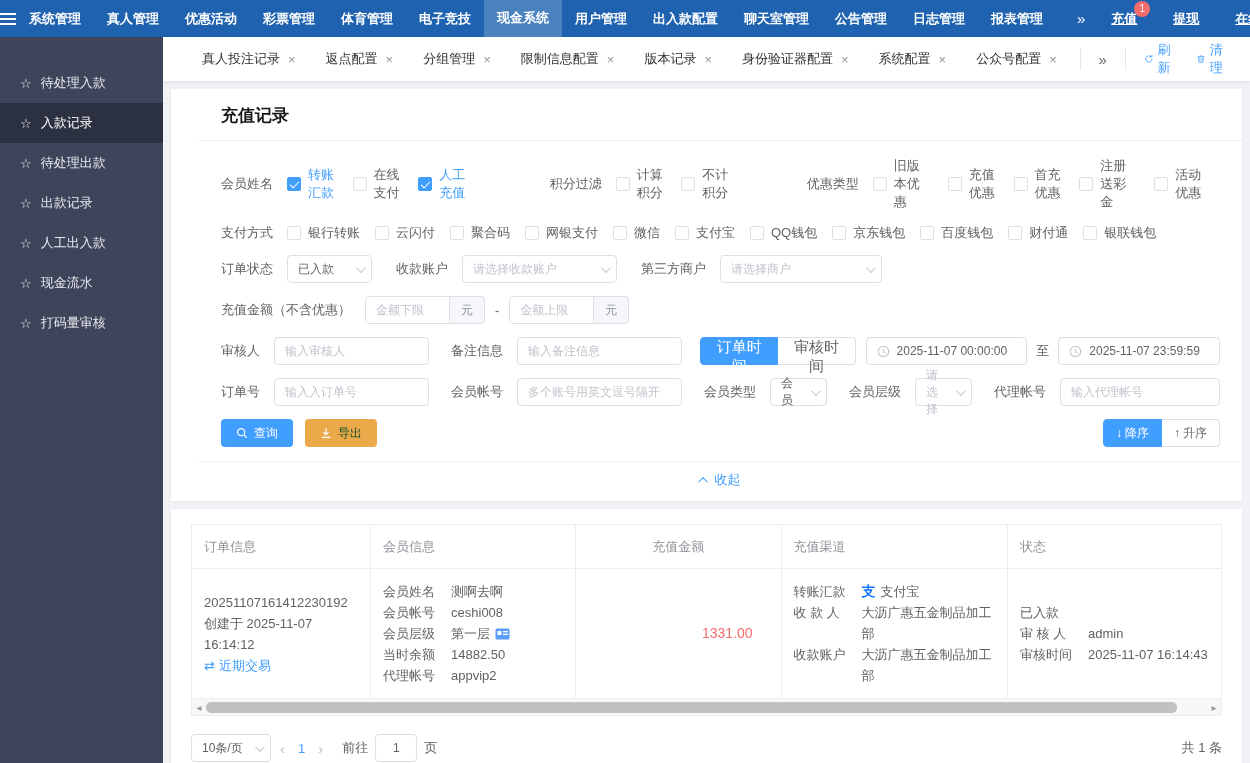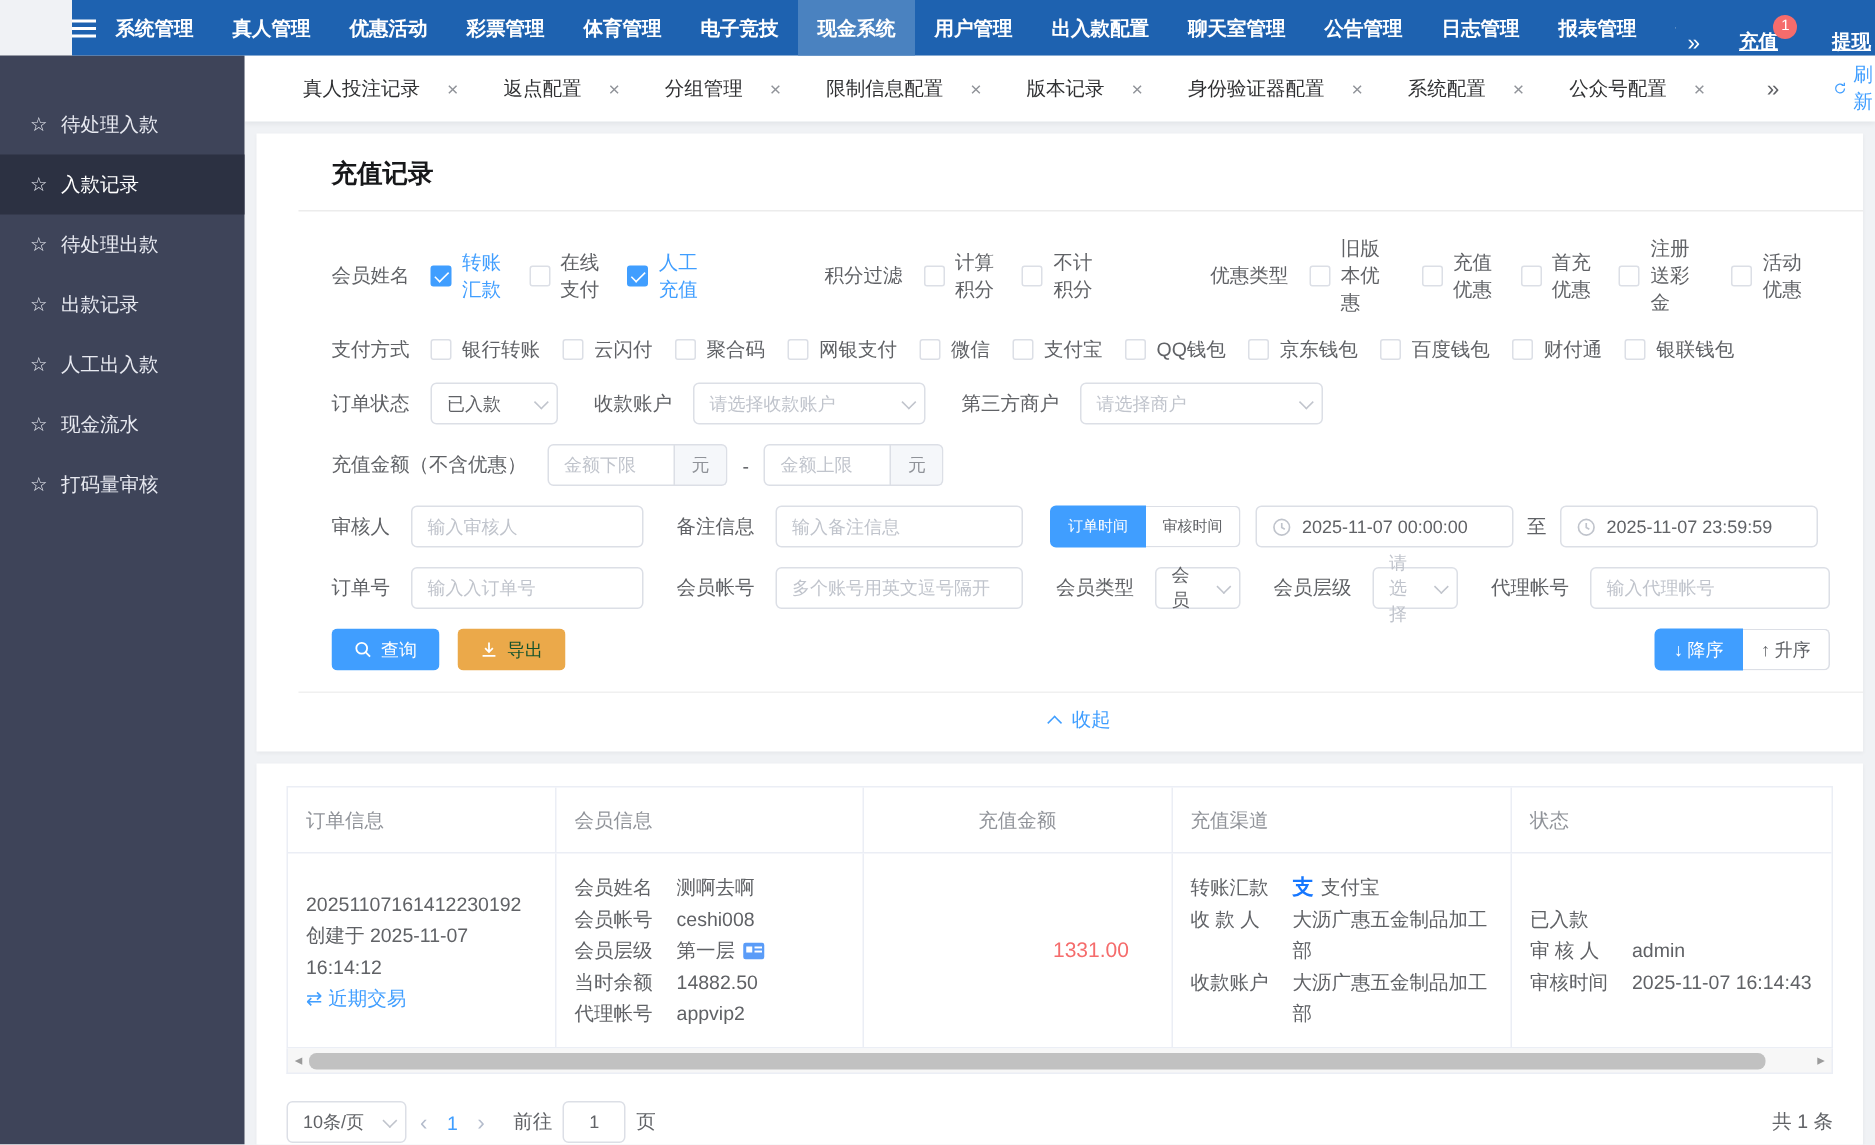--- a/index.html
+++ b/index.html
@@ -1,40 +1,40 @@
 <!DOCTYPE html>
 <html><head>
 <meta charset="utf-8">
 <style>
   * { box-sizing:border-box; margin:0; padding:0; font-family:"Liberation Sans","DejaVu Sans",sans-serif; }
   html,body { width:1250px; height:763px; overflow:hidden; }
   body { background:#f0f2f5; position:relative; font-size:13px; color:#606266; }
 
   
-  .topnav { position:absolute; top:0; left:0; right:0; height:37px; background:#1e62b0; display:flex; align-items:flex-end; color:#fff; z-index:30;margin-left:48px; }
+  .topnav { position:absolute; top:0; left:0; right:0; height:37px; background:#1e62b0; display:flex; align-items:center; color:#fff; z-index:30; }
   .hamburger { width:46px; height:37px; display:flex; flex-direction:column; justify-content:center; align-items:center; gap:3px; cursor:pointer; }
   .hamburger i { width:16px; height:2px; background:#fff; display:block; }
   .nav-item { padding:0 13px; height:37px; line-height:37px; font-size:13px; font-weight:bold; cursor:pointer; white-space:nowrap; }
-  .nav-item.active { background:#4a82c0; }
+  .nav-item.active { background:#4a82c0;font-family:Liberation Mono, monospace; }
   .nav-item.trunc { max-width:46px; overflow:hidden; padding-right:0; }
   .nav-more { padding:0 8px; font-size:15px; cursor:pointer; }
   .nav-right { margin-left:auto; display:flex; align-items:center; }
   .quick { position:relative; margin:0 18px; font-weight:bold; cursor:pointer; white-space:nowrap;text-decoration:underline; }
   .badge { position:absolute; top:-9px; right:-13px; background:#f56c6c; color:#fff; border-radius:9px; min-width:16px; height:16px; font-size:10px; line-height:16px; text-align:center; padding:0 3px; font-weight:normal; }
 
   
   .sidebar { position:absolute; top:37px; left:0; bottom:0; width:163px; background:#3e4459; padding-top:26px; z-index:20; }
   .side-item { height:40px; display:flex; align-items:center; padding-left:20px; color:#e8eaf1; font-size:13px; gap:9px; cursor:pointer; }
   .side-item.active { background:#2c3142; color:#fff; }
   .star-icon { font-size:13px; color:#e8eaf1; }
 
   
   .main { position:absolute; top:37px; left:163px; right:0; bottom:0; overflow:hidden; }
   .tabbar { background:#fff; height:44px; display:flex; align-items:center; box-shadow:0 1px 4px rgba(0,21,41,.08); padding:0 12px 0 24px; position:relative; z-index:5; }
-  .tab { padding:0 15px; font-size:13px; color:#303133; display:flex; gap:18px; align-items:center; cursor:pointer; white-space:nowrap; }
+  .tab { padding:0 15px; font-size:13px; color:#303133; display:flex; gap:8px; align-items:center; cursor:pointer; white-space:nowrap; }
   .tab-x { color:#909399; font-size:13px; cursor:pointer; }
   .tab-divider { width:1px; height:22px; background:#e4e7ed; margin:0 8px; }
   .tab-more { color:#606266; font-size:15px; padding:0 10px; cursor:pointer; }
   .tab-action { color:#409eff; display:flex; align-items:center; gap:4px; padding:0 10px; cursor:pointer; font-size:13px; }
   .tab-action svg { width:14px; height:14px; }
 
   .card { background:#fff; margin:8px 8px 0 8px; box-shadow:0 1px 3px rgba(0,0,0,.05);padding-left:28px; }
   .card-title { font-size:17px; font-weight:bold; color:#17181a; padding:15px 22px 13px; border-bottom:1px solid #ececec; }
 
   
@@ -59,21 +59,21 @@
   .igroup { display:inline-flex; }
   .igroup .input { border-radius:4px 0 0 4px; }
   .addon { border:1px solid #dcdfe6; border-left:none; background:#f5f7fa; padding:0 11px; height:28px; line-height:26px; border-radius:0 4px 4px 0; color:#909399; font-size:12px; }
   .dash { margin:0 10px; color:#606266; }
 
   .w85{width:85px} .w80{width:80px} .w150{width:162px} .w155{width:155px} .w165{width:165px} .w160{width:160px}
   .date-box { display:inline-flex; align-items:center; gap:7px; border:1px solid #dcdfe6; border-radius:4px; height:28px; padding:0 10px; color:#606266; width:172px; font-size:12px; background:#fff; cursor:pointer; }
   .to-label { margin:0 9px; }
 
   .tgl-group { display:inline-flex; margin:0 10px 0 18px; }
-  .tbtn { height:28px; padding:0 11px; font-size:10px; border:1px solid #dcdfe6; background:#fff; color:#606266; cursor:pointer; }
+  .tbtn { height:28px; padding:0 11px; font-size:15px; border:1px solid #dcdfe6; background:#fff; color:#606266; cursor:pointer; }
   .tbtn:first-child { border-radius:4px 0 0 4px; }
   .tbtn:last-child { border-radius:0 4px 4px 0; border-left:none; }
   .tbtn.active { background:#409eff; border-color:#409eff; color:#fff; }
 
   .btn { height:28px; border-radius:4px; padding:0 14px; display:inline-flex; align-items:center; gap:6px; font-size:12px; cursor:pointer; border:1px solid transparent; }
   .btn svg { width:12px; height:12px; }
   .btn-primary { background:#409eff; color:#fff; }
   .btn-warning { background:#eba94a; color:#14532d; margin-left:12px; }
 
   .sort-group { margin-left:auto; display:inline-flex; }

